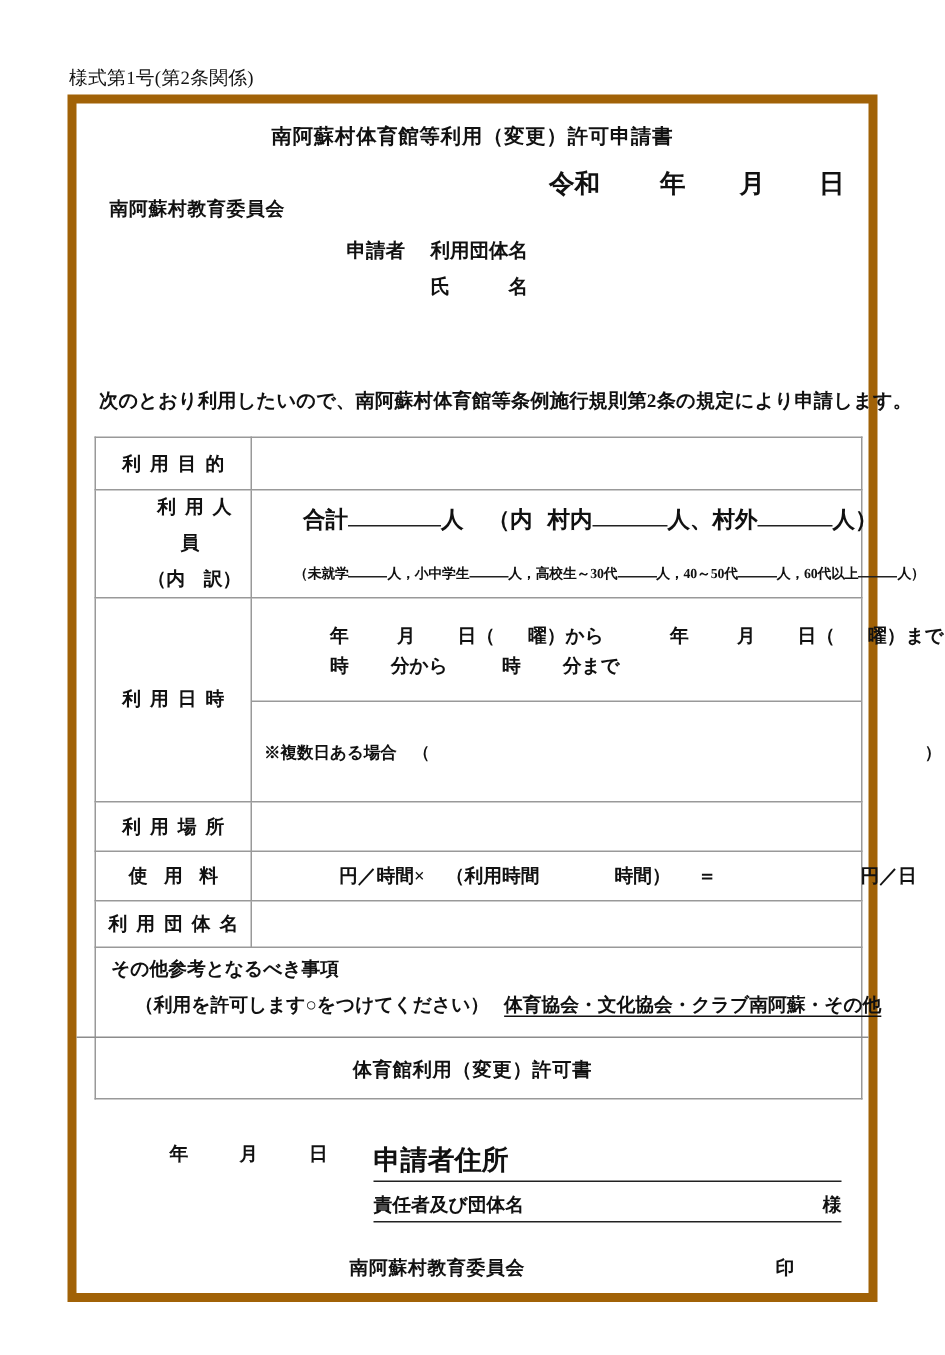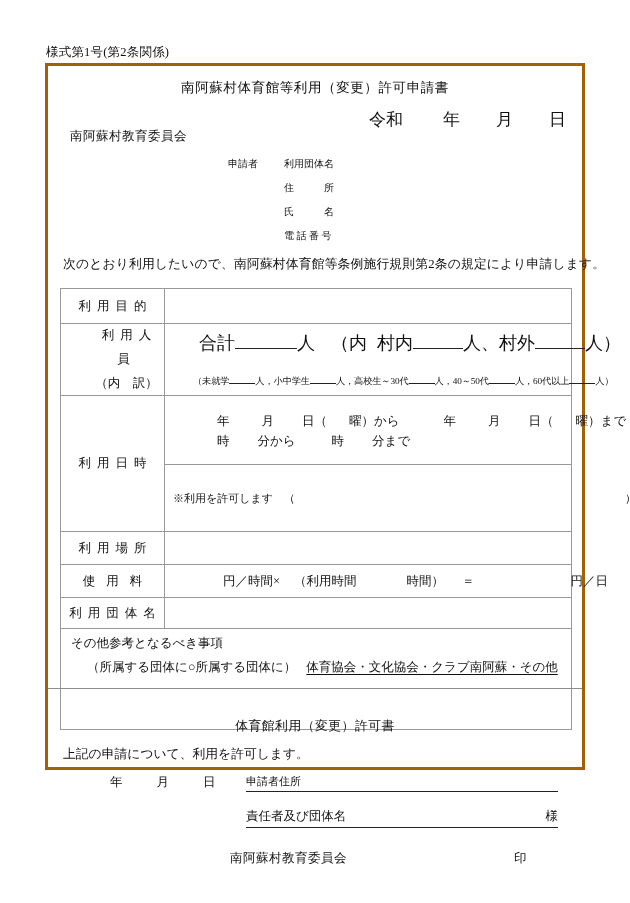--- a/index.html
+++ b/index.html
@@ -25,23 +25,24 @@
     letter-spacing: .2px;
     white-space: nowrap;
   }
 
   
   .page-frame {
     position: absolute;
     left: 45px;
     top: 63px;
     width: 540px;
-    height: 707px;
-    border: 3px solid #a16207;
+    height: 805px;
+    border: 6px solid #a16207;
     box-sizing: border-box;
+    font-weight: bold;
   }
 
   
   .application-area {
     position: absolute;
     left: 0;
     top: 0;
     right: 0;
     height: 622px;
   }
@@ -76,21 +77,21 @@
     font-size: 12.5px;
     letter-spacing: .5px;
     white-space: nowrap;
   }
 
   
   .applicant-block {
     position: absolute;
     left: 180px;
     top: 86px;
-    font-size: 10px;
+    font-size: 13px;
   }
   .applicant-row {
     height: 24px;
     line-height: 24px;
     white-space: nowrap;
   }
   .applicant-tag {
     display: inline-block;
     width: 56px;
   }
@@ -147,21 +148,21 @@
   .r-purpose td { height: 34px; }
 
   
   .r-people td { height: 54px; padding-left: 28px; }
   .people-label {
     text-align: center;
     line-height: 1.9;
   }
   .people-body { padding: 3px 8px 2px 10px; }
   .people-total {
-    font-size: 18px;
+    font-size: 15px;
     white-space: nowrap;
     padding-left: 6px;
   }
   .people-total .ul-lg { display: inline-block; width: 62px; border-bottom: 1px solid #222; }
   .people-total .ul-md { display: inline-block; width: 50px; border-bottom: 1px solid #222; }
   .people-total .sp-a { display: inline-block; width: 16px; }
   .people-total .sp-b { display: inline-block; width: 10px; }
   .people-breakdown {
     font-size: 9.2px;
     white-space: nowrap;
@@ -239,21 +240,20 @@
     right: 0;
     top: 622px;
     border-top: 1px solid #8c8c8c;
   }
   .permit-area {
     position: absolute;
     left: 0;
     right: 0;
     top: 622px;
     bottom: 0;
-    margin-top: 16px;
   }
   .permit-title {
     position: absolute;
     left: 0;
     right: 0;
     top: 14px;
     text-align: center;
     font-size: 12.8px;
     letter-spacing: .5px;
     white-space: nowrap;
@@ -273,21 +273,21 @@
     white-space: nowrap;
   }
   .permit-date .d1 { display: inline-block; width: 34px; }
   .permit-date .d2 { display: inline-block; width: 34px; }
 
   .permit-field-addr {
     position: absolute;
     left: 198px;
     top: 70px;
     width: 312px;
-    font-size: 11px;
+    font-size: 18px;
     border-bottom: 1px solid #222222;
     padding-bottom: 2px;
     white-space: nowrap;
   }
   .permit-field-org {
     position: absolute;
     left: 198px;
     top: 104px;
     width: 312px;
     font-size: 12.5px;
@@ -327,27 +327,21 @@
       <span>令和</span><span class="gap-lg"></span><span>年</span><span class="gap-md"></span><span>月</span><span class="gap-md"></span><span>日</span>
     </div>
 
     <div class="addressee">南阿蘇村教育委員会</div>
 
     <div class="applicant-block">
       <div class="applicant-row">
         <span class="applicant-tag">申請者</span><span class="applicant-label">利用団体名</span>
       </div>
       <div class="applicant-row">
-        <span class="applicant-tag"></span><span class="applicant-label">住　　　所</span>
-      </div>
-      <div class="applicant-row">
         <span class="applicant-tag"></span><span class="applicant-label">氏　　　名</span>
-      </div>
-      <div class="applicant-row">
-        <span class="applicant-tag"></span><span class="applicant-label">電 話 番 号</span>
       </div>
     </div>
 
     <div class="intro-sentence">次のとおり利用したいので、南阿蘇村体育館等条例施行規則第2条の規定により申請します。</div>
 
     <table class="main-table">
       <colgroup>
           <col class="col-label">
           <col>
         </colgroup>
@@ -387,21 +381,21 @@
                     <div class="dt-line1">
                       <span>年</span><span class="g1"></span><span>月</span><span class="g2"></span><span>日（</span><span class="g3"></span><span>曜）から</span><span class="g4"></span><span>年</span><span class="g1"></span><span>月</span><span class="g2"></span><span>日（</span><span class="g3"></span><span>曜）まで</span>
                     </div>
                     <div class="dt-line2">
                       <span>時</span><span class="g2"></span><span>分から</span><span class="g5"></span><span>時</span><span class="g2"></span><span>分まで</span>
                     </div>
                   </td>
                 </tr>
                 <tr>
                   <td class="dt-multi">
-                    <span>※利用を許可します　（</span><span class="paren-gap"></span><span>）</span>
+                    <span>※複数日ある場合　（</span><span class="paren-gap"></span><span>）</span>
                   </td>
                 </tr>
               </tbody>
             </table>
           </td>
         </tr>
 
         <tr class="r-place">
           <td class="lbl">
             <span class="lbl-spread">利用場所</span>
@@ -425,34 +419,33 @@
             <span class="lbl-spread">利用団体名</span>
           </td>
           <td class="cell-pad"></td>
         </tr>
 
         <tr class="r-other">
           <td colspan="2">
             <div class="other-body">
               <div class="other-line1">その他参考となるべき事項</div>
               <div class="other-line2">
-                <span>（所属する団体に○所属する団体に）</span><span class="other-orgs">体育協会・文化協会・クラブ南阿蘇・その他</span>
+                <span>（利用を許可します○をつけてください）</span><span class="other-orgs">体育協会・文化協会・クラブ南阿蘇・その他</span>
               </div>
             </div>
           </td>
         </tr>
 
       </tbody>
     </table>
   </div>
 
   <div class="permit-divider"></div>
   <div class="permit-area">
     <div class="permit-title">体育館利用（変更）許可書</div>
-    <div class="permit-sentence">上記の申請について、利用を許可します。</div>
 
     <div class="permit-date">
       <span>年</span><span class="d1"></span><span>月</span><span class="d2"></span><span>日</span>
     </div>
 
     <div class="permit-field-addr">
       <span>申請者住所</span>
     </div>
 
     <div class="permit-field-org">

